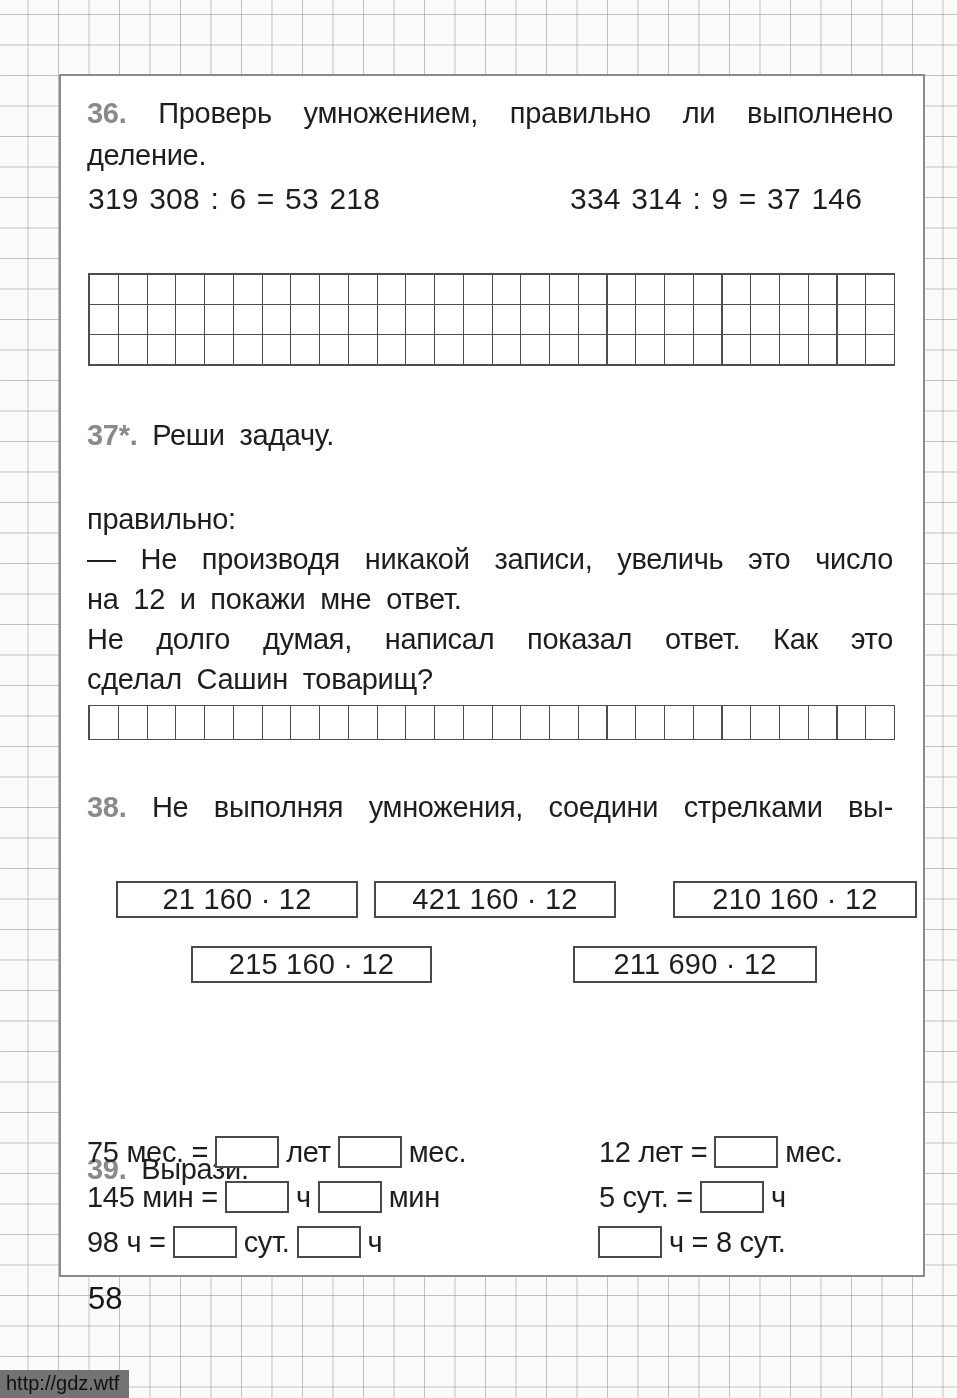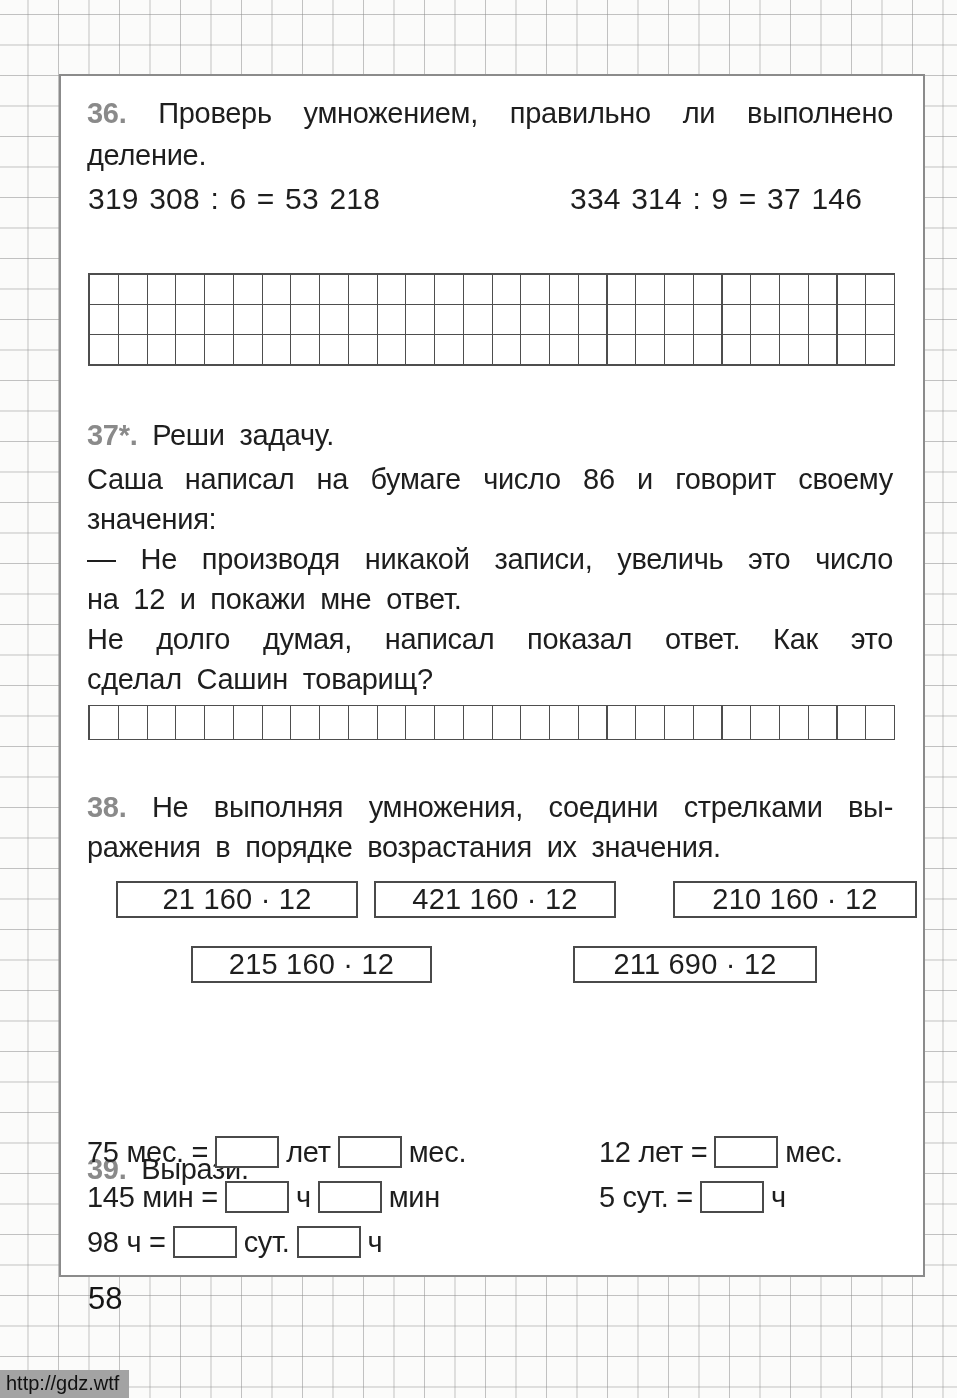--- a/index.html
+++ b/index.html
@@ -40,49 +40,47 @@
     position:absolute;height:36px;display:flex;align-items:center;gap:7px;
     font-size:29px;letter-spacing:-0.3px;white-space:nowrap;
   }
   .ansbox{
     width:60px;height:28px;border:2px solid #4a4a4a;background:#fff;flex:0 0 auto;
   }
   .pagenum{
     position:absolute;left:88px;top:1281px;font-size:31px;color:#141414;
   }
   .watermark{
-    position:absolute;left:0;top:1370px;background:#a3a3a3;color:#111;
+    position:absolute;left:0;top:1370px;background:#737373;color:#111;
     font-size:20px;padding:2px 10px 3px 6px;line-height:23px;
   }
 </style>
 </head>
 <body>
 
 <div class="page">
 
   <div class="tline just" style="top:20px"><span class="exnum">36.</span> <span>Проверь умножением, правильно ли выполнено</span></div>
   <div class="tline" style="top:62px">деление.</div>
 
   <div class="eq" style="left:27px;top:106px">319 308 : 6 = 53 218</div>
   <div class="eq" style="left:509px;top:106px">334 314 : 9 = 37 146</div>
 
   <div class="workgrid" style="top:197px;height:91px"></div>
 
   <div class="tline" style="top:342px"><span class="exnum">37*.</span> <span>Реши задачу.</span></div>
-  <div class="tline just" style="top:386px">Саша написал на бумаге число 86 и говорит своему</div>
-  <div class="tline" style="top:426px">значения:</div>
+  <div class="tline" style="top:426px">правильно:</div>
   <div class="tline just" style="top:466px">— Не производя никакой записи, увеличь это число</div>
   <div class="tline" style="top:506px">на 12 и покажи мне ответ.</div>
   <div class="tline just" style="top:546px">Не долго думая, написал показал ответ. Как это</div>
   <div class="tline" style="top:586px">сделал Сашин товарищ?</div>
 
   <div class="workgrid" style="top:629px;height:33px;background-image:repeating-linear-gradient(to right, #4e4e4e 0 1px, transparent 1px 28.75px)"></div>
 
   <div class="tline just" style="top:714px"><span class="exnum">38.</span> <span>Не выполняя умножения, соедини стрелками вы-</span></div>
-  <div class="tline" style="top:754px">ражения в порядке возрастания их значения.</div>
 
   <div class="exprbox" style="left:27px;top:805px;width:238px">21 160 · 12</div>
   <div class="exprbox" style="left:285px;top:805px;width:238px">421 160 · 12</div>
   <div class="exprbox" style="left:584px;top:805px;width:240px">210 160 · 12</div>
   <div class="exprbox" style="left:102px;top:870px;width:237px">215 160 · 12</div>
   <div class="exprbox" style="left:484px;top:870px;width:240px">211 690 · 12</div>
 
   <div class="tline" style="top:1076px"><span class="exnum">39.</span> <span>Вырази.</span></div>
 
   <div class="row39" style="left:26px;top:1058px">
@@ -111,17 +109,21 @@
     <span>ч</span>
   </div>
 
   <div class="row39" style="left:26px;top:1148px">
     <span>98 ч =</span>
     <span class="ansbox"></span>
     <span>сут.</span>
     <span class="ansbox"></span>
     <span>ч</span>
   </div>
+  <div class="row39" style="left:537px;top:1148px">
+    <span class="ansbox"></span>
+    <span>ч = 8 сут.</span>
+  </div>
 
 </div>
 
 <div class="pagenum">58</div>
 <div class="watermark">http://gdz.wtf</div>
 
 </body></html>

